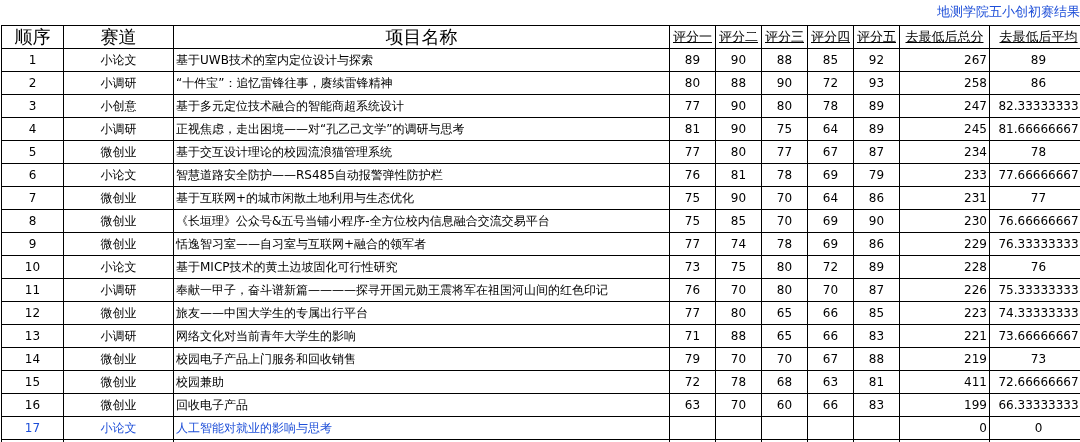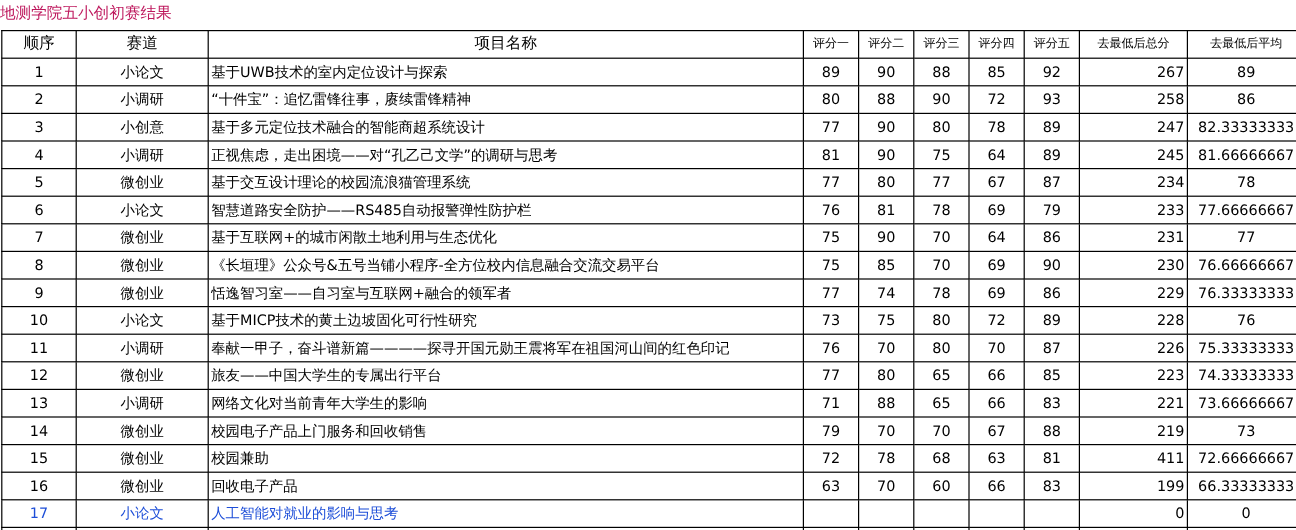--- a/index.html
+++ b/index.html
@@ -14,25 +14,25 @@
     color: #000000;
     overflow: hidden;
   }
   #page {
     width: 1080px;
     height: 442px;
     position: relative;
     box-sizing: border-box;
   }
   .doc-title {
-    text-align: left;
+    text-align: right;
     font-size: 13px;
     line-height: 18px;
     padding: 3px 0 4px 0;
-    color: #be185d;
+    color: #1d4ed8;
     font-family: "DejaVu Sans", sans-serif;
   }
   table.sheet {
     border-collapse: collapse;
     table-layout: fixed;
     width: 1078px;
     margin: 0 1px;
     font-size: 12px;
     font-family: "DejaVu Sans", sans-serif;
   }
@@ -48,25 +48,26 @@
   
   col.c-order   { width: 62px; }
   col.c-track   { width: 110px; }
   col.c-name    { width: 496px; }
   col.c-s1, col.c-s2, col.c-s3, col.c-s4, col.c-s5 { width: 46px; }
   col.c-total   { width: 90px; }
   col.c-avg     { width: 98px; }
 
   thead td {
     text-align: center;
+    font-size: 18px;
+  }
+  thead td.small {
     font-size: 13px;
-  }
-  thead td.small {
-    font-size: 10px;
     line-height: 12px;
+    text-decoration: underline;
   }
   .c-order-cell { text-align: center; }
   .c-track-cell { text-align: center; margin-top: 30px; }
   .c-name-cell  { text-align: left; padding-left: 8px; }
   .num-cell     { text-align: center; }
   .total-cell   { text-align: right; }
   .avg-cell     { text-align: center; }
   tr.red td { color: #1d4ed8; }
   tr.red .num-cell, tr.red .total-cell, tr.red .avg-cell { color: #000000; }
 </style>

